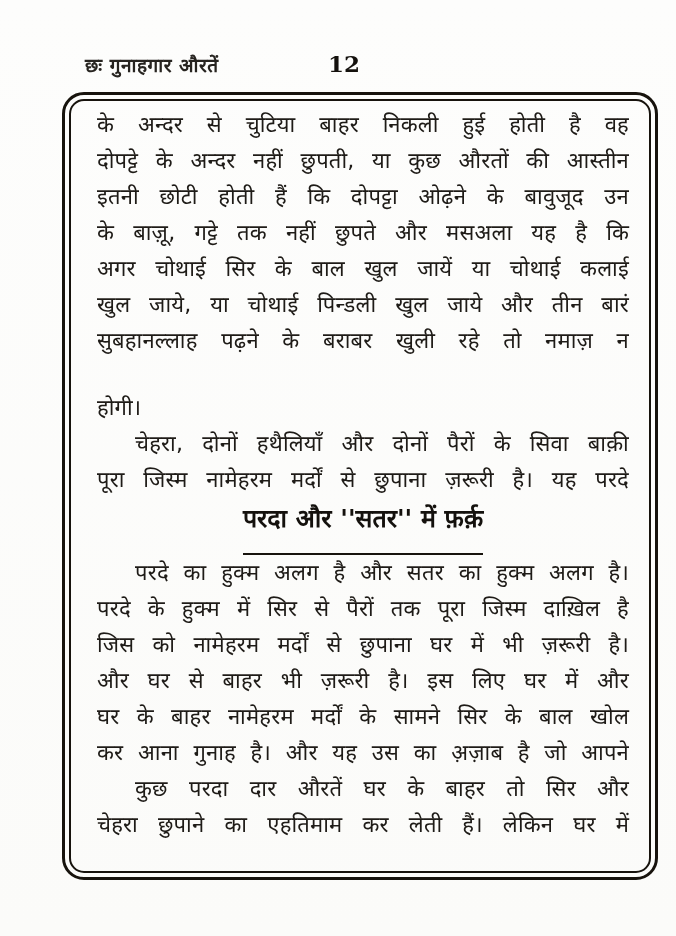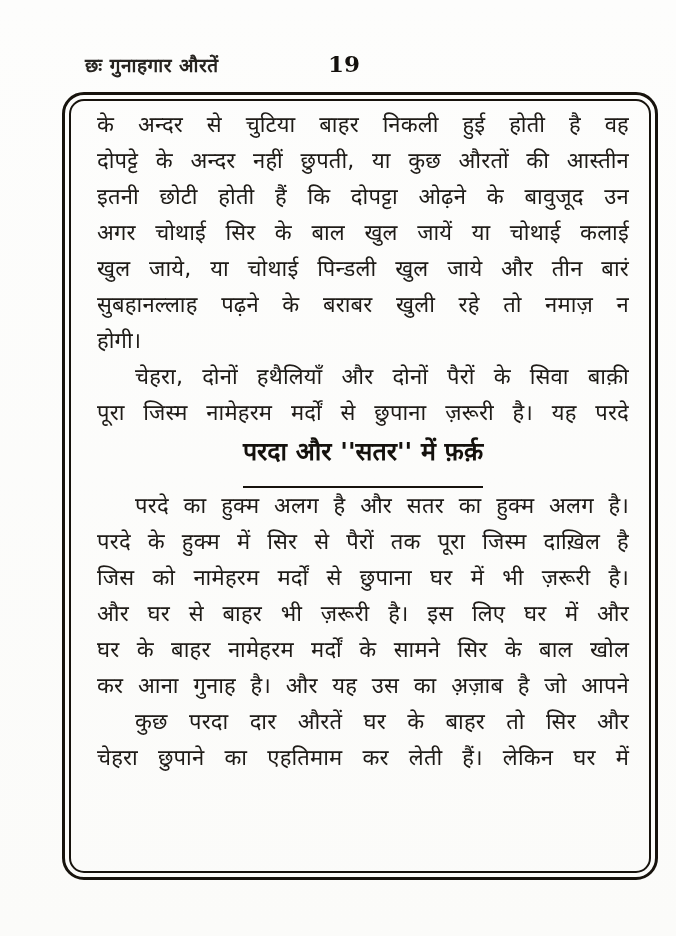--- a/index.html
+++ b/index.html
@@ -77,20 +77,21 @@
   }
   .bline.full{
     white-space:normal;
     text-align:justify;
     text-align-last:justify;
   }
   .bline.last{
     white-space:normal;
     text-align:left;
     text-align-last:left;
+    margin-top:31px;
   }
   .bline.indent{
     text-indent:38px;
   }
   .section-heading{
     font-size:25px;
     line-height:42px;
     font-weight:700;
     text-align:center;
     text-align-last:center;
@@ -102,29 +103,30 @@
     padding-bottom:13px;
   }
 </style>
 </head>
 <body>
 
 <div class="page">
 
   <div class="running-header">
     <span class="header-title">छः गुनाहगार औरतें</span>
-    <span class="page-number">19</span>
+    <span class="page-number">12</span>
   </div>
 
   <div class="frame-outer">
     <div class="frame-inner">
 
       <div class="bline full">के अन्दर से चुटिया बाहर निकली हुई होती है वह</div>
       <div class="bline full">दोपट्टे के अन्दर नहीं छुपती, या कुछ औरतों की आस्तीन</div>
       <div class="bline full">इतनी छोटी होती हैं कि दोपट्टा ओढ़ने के बावुजूद उन</div>
+      <div class="bline full">के बाज़ू, गट्टे तक नहीं छुपते और मसअला यह है कि</div>
       <div class="bline full">अगर चोथाई सिर के बाल खुल जायें या चोथाई कलाई</div>
       <div class="bline full">खुल जाये, या चोथाई पिन्डली खुल जाये और तीन बारं</div>
       <div class="bline full">सुबहानल्लाह पढ़ने के बराबर खुली रहे तो नमाज़ न</div>
       <div class="bline last">होगी।</div>
       <div class="bline full indent">चेहरा, दोनों हथैलियाँ और दोनों पैरों के सिवा बाक़ी</div>
       <div class="bline full">पूरा जिस्म नामेहरम मर्दों से छुपाना ज़रूरी है। यह परदे</div>
 
       <div class="section-heading">
         <span class="underlined">परदा और ''सतर'' में फ़र्क़</span>
       </div>

